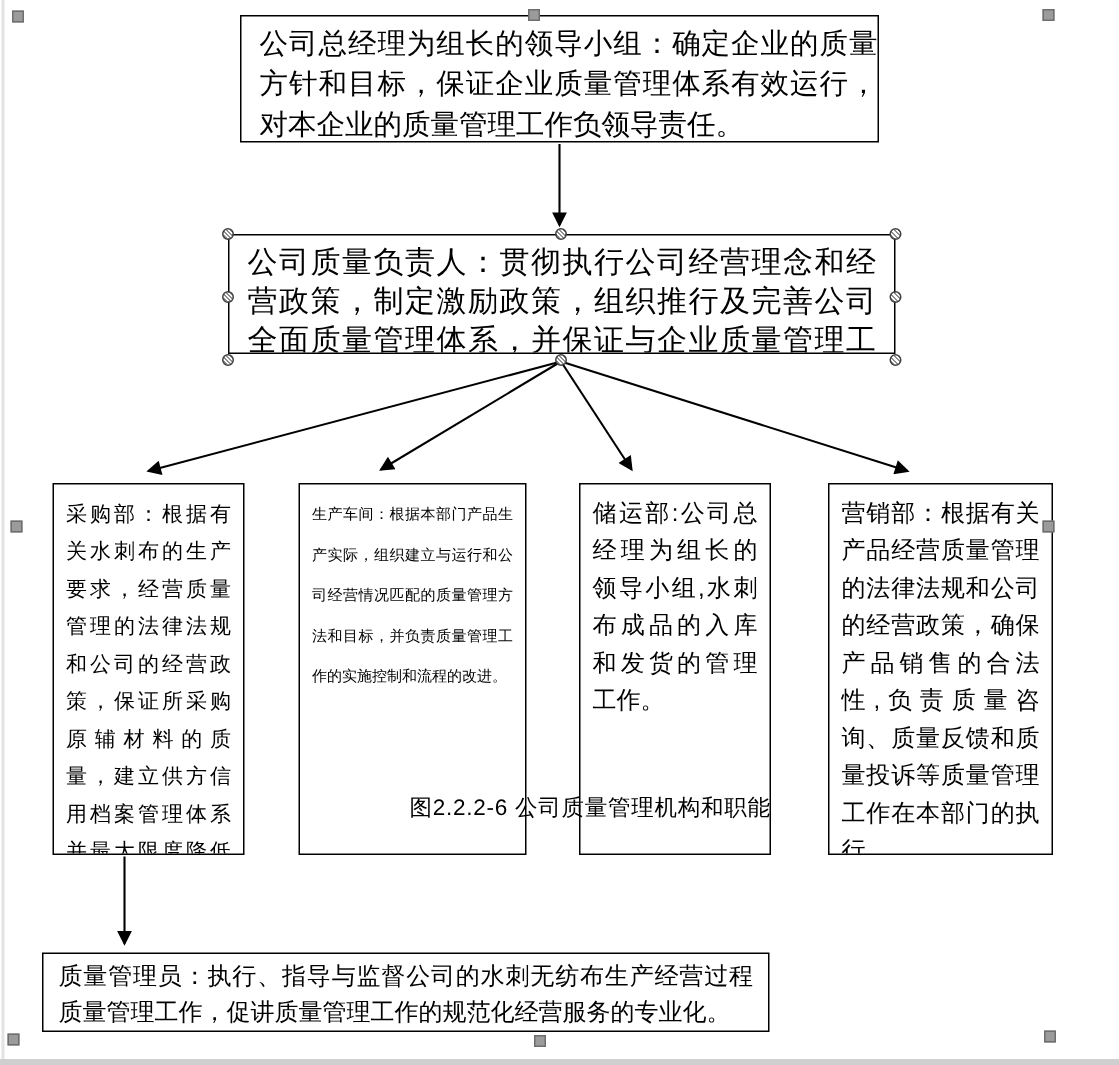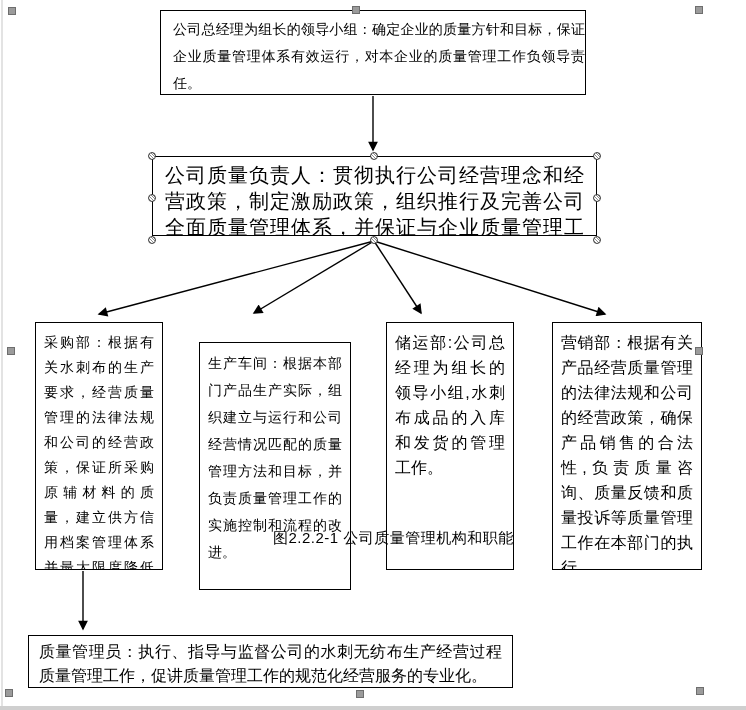--- a/index.html
+++ b/index.html
@@ -10,26 +10,26 @@
   
   .page-edge-left{position:absolute;left:1px;top:0;width:2px;height:710px;background:#e3e3e3;}
   .page-edge-bottom{position:absolute;left:0;top:706px;width:746px;height:4px;background:#cfcfcf;}
 
   .tbox{
     position:absolute;border:1px solid #000;background:#fff;box-sizing:border-box;
     overflow:hidden;text-align:justify;
   }
   .tbox .txt{display:block;}
 
-  .node-top   {left:160px;top:10px;width:426px;height:85px;font-size:14px;line-height:27px;padding:5px 0 0 12px;}
+  .node-top   {left:160px;top:10px;width:426px;height:85px;font-size:19px;line-height:27px;padding:5px 0 0 12px;}
   .node-lead  {left:152px;top:156px;width:445px;height:80px;font-size:20px;line-height:26px;padding:5px 12px 17px 12px;}
 
   .dept{top:322px;height:248px;line-height:25px;padding:7px 8px 0 8px;}
   .dept1{left:35px; width:128px;font-size:14px;}
-  .dept2{left:199px;width:152px;font-size:14px;line-height:27px;margin-top:20px;}
+  .dept2{left:199px;width:152px;font-size:10px;line-height:27px;}
   .dept3{left:386px;width:128px;font-size:16px;}
   .dept4{left:552px;width:150px;font-size:16px;}
 
   .node-bottom{left:28px;top:635px;width:485px;height:53px;font-size:16px;line-height:24px;padding:4px 10px 0 10px;}
 
   .fig-caption{
     position:absolute;left:273px;top:529px;font-size:15px;white-space:nowrap;
     z-index:6;letter-spacing:0.5px;
   }
 
@@ -87,21 +87,21 @@
     <span class="txt">储运部:公司总经理为组长的领导小组,水刺布成品的入库和发货的管理工作。</span>
   </div>
   <div class="tbox node-bottom">
     <span class="txt">质量管理员：执行、指导与监督公司的水刺无纺布生产经营过程质量管理工作，促讲质量管理工作的规范化经营服务的专业化。</span>
   </div>
 
   <div class="tbox dept dept4">
     <span class="txt">营销部：根据有关产品经营质量管理的法律法规和公司的经营政策，确保产品销售的合法性,负责质量咨询、质量反馈和质量投诉等质量管理工作在本部门的执行。</span>
   </div>
 
-  <div class="fig-caption">图2.2.2-1 公司质量管理机构和职能</div>
+  <div class="fig-caption">图2.2.2-6 公司质量管理机构和职能</div>
 
   <div class="chandle" style="left:8px;  top:7px;"></div>
   <div class="chandle" style="left:352px;top:6px;"></div>
   <div class="chandle" style="left:695px;top:6px;"></div>
   <div class="chandle" style="left:7px;  top:347px;"></div>
   <div class="chandle" style="left:695px;top:347px;"></div>
   <div class="chandle" style="left:5px;  top:689px;"></div>
   <div class="chandle" style="left:356px;top:690px;"></div>
   <div class="chandle" style="left:696px;top:687px;"></div>
 

